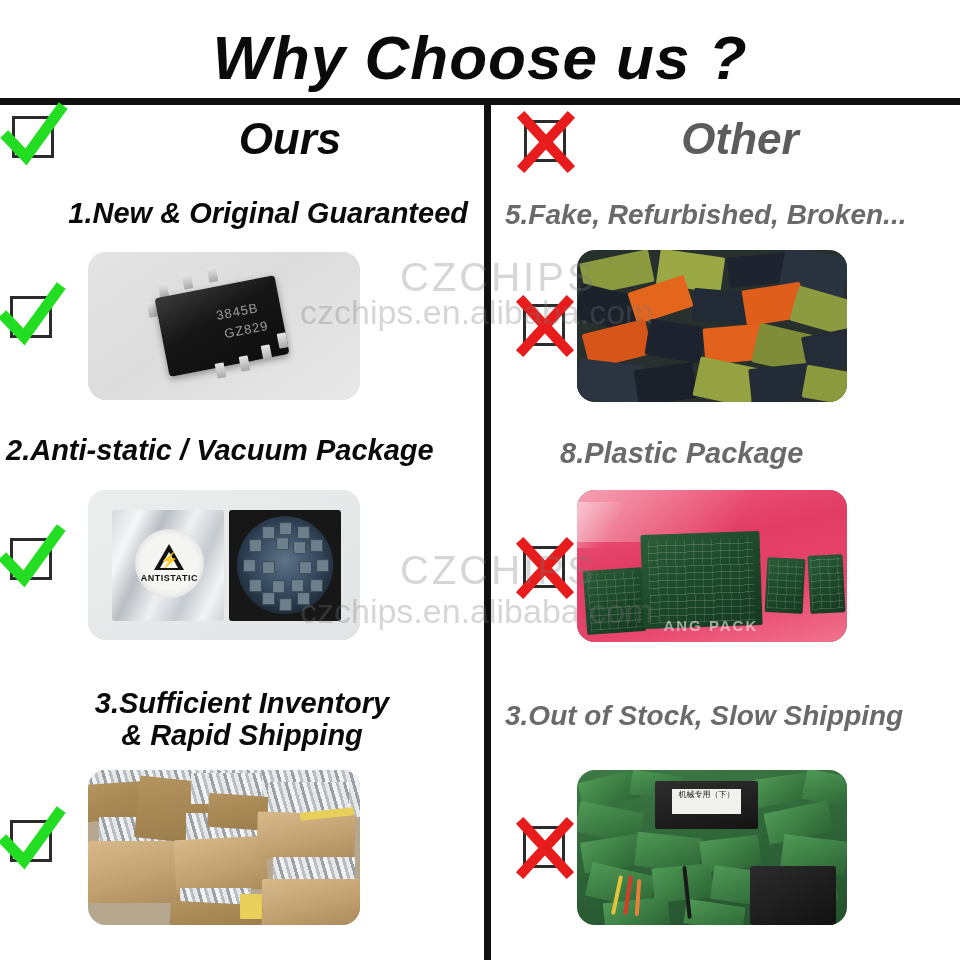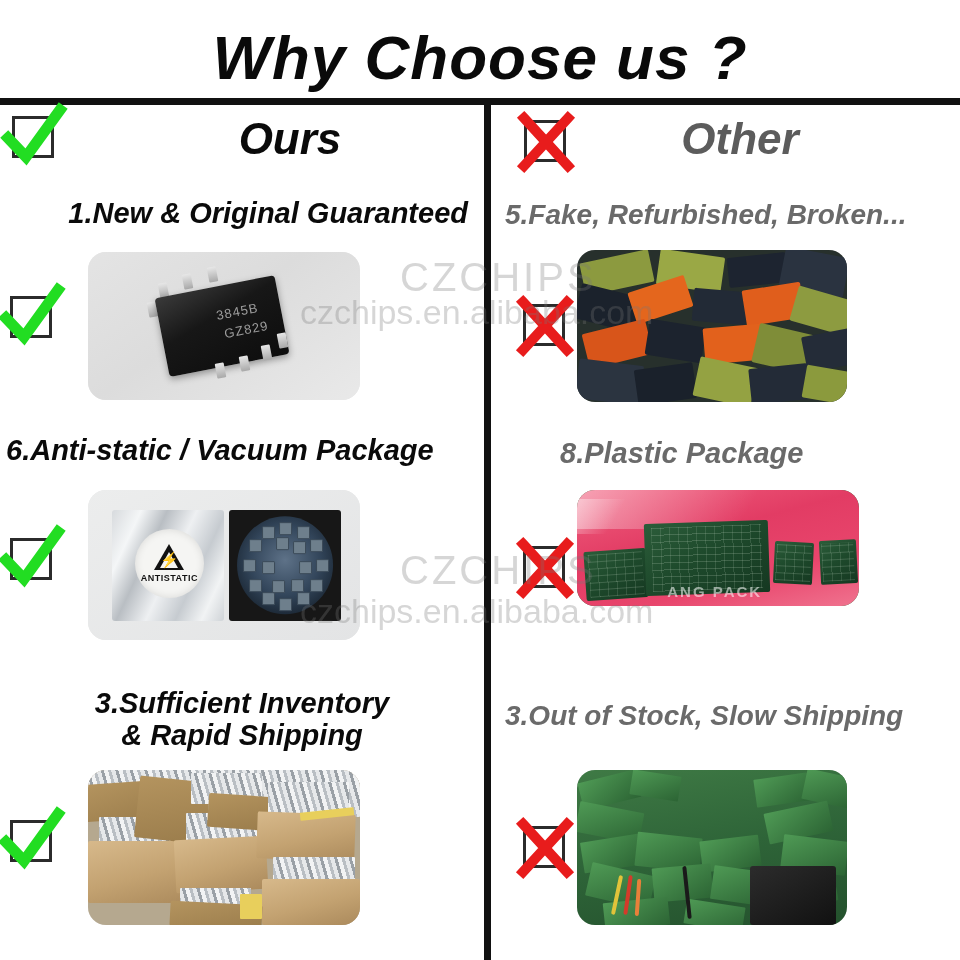--- a/index.html
+++ b/index.html
@@ -383,21 +383,21 @@
     </div>
   </div>
 
   <div class="mark" style="left:515px; top:296px;">
     <div class="box"></div>
     <svg width="58" height="58" viewBox="0 0 58 58">
       <path d="M8 6 L52 54 M52 6 L8 54" fill="none" stroke="#e81c1c" stroke-width="10" stroke-linecap="square"></path>
     </svg>
   </div>
 
-  <div class="item-label ours" style="left:6px; top:434px; width:470px; font-size:29px;">6.Anti-static / Vacuum Package</div>
+  <div class="item-label ours" style="left:6px; top:434px; width:470px; font-size:29px;">2.Anti-static / Vacuum Package</div>
 
   <div class="photo" style="left:88px; top:490px; width:272px; height:150px;">
     <div class="inner bg-anti">
       <div class="foil-bag">
         <div class="foil-label">
           <div style="position:relative;">
             <div class="tri-warn"></div>
             <div class="bolt">⚡</div>
           </div>
           <div class="anti-text">ANTISTATIC</div>
@@ -430,21 +430,21 @@
 
   <div class="mark" style="left:2px; top:530px;">
     <div class="box"></div>
     <svg width="58" height="58" viewBox="0 0 58 58">
       <path d="M4 30 L22 49 L56 2" fill="none" stroke="#22dd22" stroke-width="11" stroke-linecap="square"></path>
     </svg>
   </div>
 
   <div class="item-label other" style="left:560px; top:437px; width:400px; font-size:29px;">8.Plastic Package</div>
 
-  <div class="photo" style="left:577px; top:490px; width:270px; height:116px; background:#15803d;padding-left:12px;">
+  <div class="photo" style="left:577px; top:490px; width:270px; height:152px; background:#15803d;">
     <div class="inner" style="background:linear-gradient(165deg,#f1607f 0%,#e23c64 40%,#e8456c 70%,#f0738f 100%);">
       <div class="bag-sheen" style="left:0;top:0;width:100%;height:34%;"></div>
       <div class="pcb" style="left:3%;top:52%;width:22%;height:42%;transform:rotate(-4deg);"></div>
       <div class="pcb" style="left:24%;top:28%;width:44%;height:62%;transform:rotate(-2deg);"></div>
       <div class="pcb" style="left:70%;top:45%;width:14%;height:36%;transform:rotate(3deg);"></div>
       <div class="pcb" style="left:86%;top:43%;width:13%;height:38%;transform:rotate(-3deg);"></div>
       <div class="bag-sheen" style="left:0;top:8%;width:22%;height:30%;"></div>
       <div class="pack-wm">ANG PACK</div>
     </div>
   </div>
@@ -489,20 +489,23 @@
   </div>
 
   <div class="item-label other" style="left:505px; top:700px; width:450px; font-size:28px;">3.Out of Stock, Slow Shipping</div>
 
   <div class="photo" style="left:577px; top:770px; width:270px; height:155px;">
     <div class="inner bg-green">
       <div class="gsc" style="left:1%;top:4%;width:22%;height:18%;transform:rotate(-14deg);"></div>
       <div class="gsc" style="left:20%;top:2%;width:18%;height:16%;transform:rotate(9deg);"></div>
       <div class="gsc" style="left:66%;top:4%;width:20%;height:18%;transform:rotate(-8deg);"></div>
       <div class="gsc" style="left:84%;top:2%;width:18%;height:20%;transform:rotate(12deg);"></div>
+      <div class="blackbox">
+        <div class="bb-label">机械专用（下）</div>
+      </div>
       <div class="gsc" style="left:0%;top:24%;width:24%;height:20%;transform:rotate(11deg);"></div>
       <div class="gsc" style="left:2%;top:44%;width:22%;height:20%;transform:rotate(-9deg);"></div>
       <div class="gsc" style="left:70%;top:24%;width:24%;height:20%;transform:rotate(-12deg);"></div>
       <div class="gsc" style="left:76%;top:44%;width:24%;height:22%;transform:rotate(7deg);"></div>
       <div class="gsc" style="left:22%;top:42%;width:24%;height:22%;transform:rotate(6deg);"></div>
       <div class="gsc" style="left:46%;top:44%;width:22%;height:20%;transform:rotate(-7deg);"></div>
       <div class="gsc" style="left:4%;top:64%;width:24%;height:22%;transform:rotate(13deg);"></div>
       <div class="gsc" style="left:28%;top:62%;width:22%;height:22%;transform:rotate(-5deg);"></div>
       <div class="gsc" style="left:50%;top:64%;width:22%;height:22%;transform:rotate(8deg);"></div>
       <div class="gsc" style="left:72%;top:66%;width:24%;height:22%;transform:rotate(-10deg);"></div>

